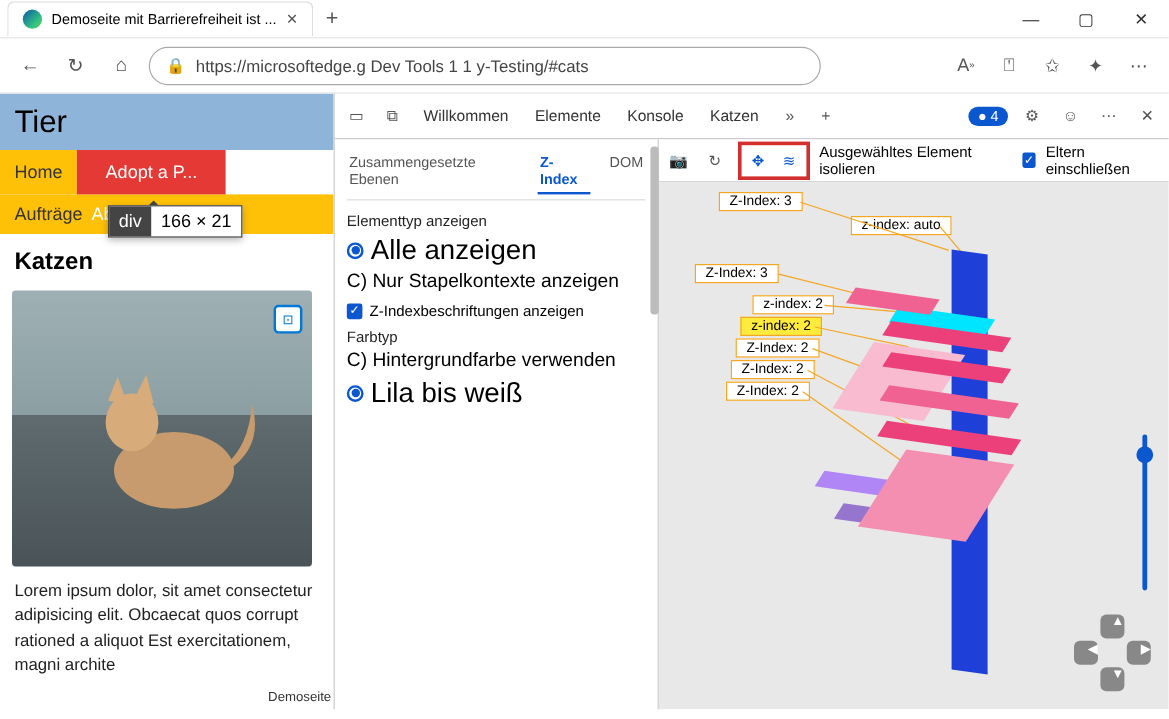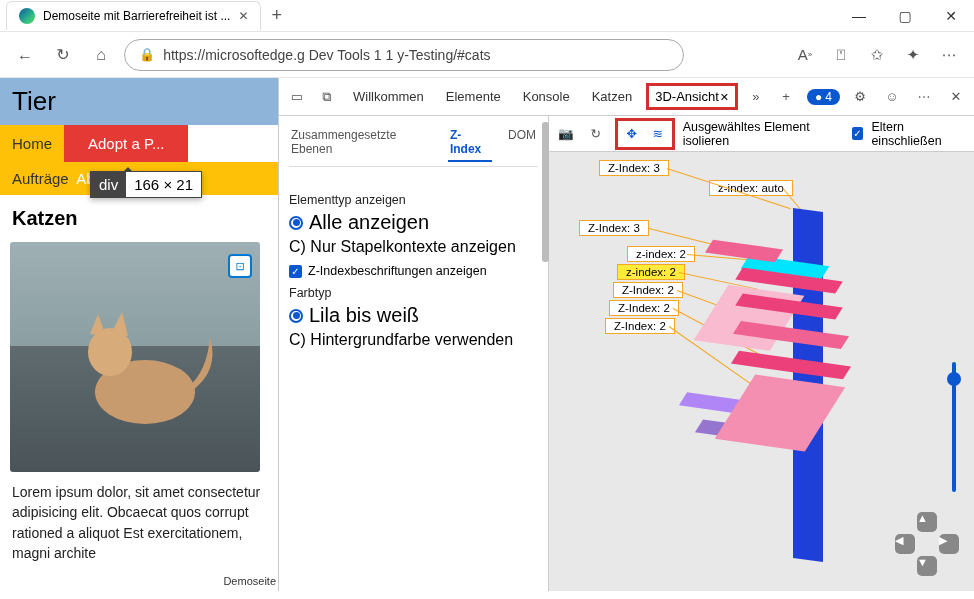--- a/index.html
+++ b/index.html
@@ -50,40 +50,40 @@
   .dt-tabs .tabitem { padding:6px 8px; color:#333; }
   .dt-tabs .active-box { border:3px solid #d32f2f; padding:3px 6px; font-weight:500; }
   .dt-tabs .x { font-size:11px; margin-left:1px; }
   .dt-tabs .right { margin-left:auto; display:flex; align-items:center; gap:8px; }
   .issues { background:#0b57d0; color:#fff; border-radius:10px; padding:1px 8px; font-size:12px; display:flex;align-items:center;gap:3px; }
 
   .dt-body { flex:1; display:flex; }
 
   
   .settings { flex:0 0 270px; border-right:1px solid #ccc; padding:8px 10px; font-size:14px; position:relative; }
-  .subtabs { display:flex; gap:14px; font-size:12px; border-bottom:1px solid #ddd; padding-bottom:4px; margin-bottom:26px; }
+  .subtabs { display:flex; gap:14px; font-size:12px; border-bottom:1px solid #ddd; padding-bottom:4px; margin-bottom:10px; }
   .subtabs .st { color:#555; padding:4px 2px; }
   .subtabs .st.active { color:#0b57d0; border-bottom:2px solid #0b57d0; font-weight:600; }
   .group-title { font-size:12.5px; color:#222; margin-top:8px; }
   .radio-row { display:flex; align-items:center; gap:6px; margin:4px 0; font-size:16px; }
-  .radio-row.big { font-size:20px; }
+  .radio-row.big { font-size:23px; }
   .radio { width:14px;height:14px;border-radius:50%; border:2px solid #0b57d0; display:inline-flex;align-items:center;justify-content:center; }
   .radio.checked::after { content:""; width:7px;height:7px;background:#0b57d0;border-radius:50%; }
   .cb-row { display:flex;align-items:center;gap:6px; margin:8px 0 4px; font-size:12.5px; }
   .cb { width:13px;height:13px;background:#0b57d0;color:#fff;display:inline-flex;align-items:center;justify-content:center;font-size:10px;border-radius:2px; }
   .scrollthumb { position:absolute; right:-1px; top:6px; width:7px; height:140px; background:#bcbcbc; border-radius:3px; }
 
   
   .view3d { flex:1; position:relative; overflow:hidden; }
   .view3d-toolbar { height:36px; border-bottom:1px solid #ccc; display:flex; align-items:center; padding:0 6px; gap:8px; font-size:12.5px; }
   .view3d-toolbar .ico { width:24px;height:24px; display:flex;align-items:center;justify-content:center; color:#555; }
   .red-box-tools { border:3px solid #d32f2f; display:flex; padding:1px 2px; gap:2px; }
   .red-box-tools .ico { width:24px;height:24px; color:#0b57d0; }
   .chk { width:13px;height:13px;background:#0b57d0;color:#fff;display:inline-flex;align-items:center;justify-content:center;font-size:10px;border-radius:2px; }
-  .canvas3d { position:absolute; top:36px; left:0; right:0; bottom:0; background:#e8e8e8; }
+  .canvas3d { position:absolute; top:36px; left:0; right:0; bottom:0; background:#e8e8e8;text-align:right; }
 
   .zlabel { position:absolute; background:#fff; border:1px solid #f5a623; font-size:11.5px; padding:1px 8px; white-space:nowrap; }
   .zlabel.sel { background:#ffeb3b; }
   .leader { position:absolute; background:#f5a623; height:1px; transform-origin:left center; }
 
   .block { position:absolute; }
   .vslider { position:absolute; right:18px; top:210px; width:4px; height:130px; background:#0b57d0; border-radius:2px; }
   .vslider::after { content:""; position:absolute; top:10px; left:-5px; width:14px;height:14px; background:#0b57d0; border-radius:50%; }
   .dpad { position:absolute; right:14px; bottom:14px; display:grid; grid-template-columns:22px 22px 22px; grid-template-rows:22px 22px 22px; }
   .dpad div { display:flex;align-items:center;justify-content:center; }
@@ -159,23 +159,20 @@
   </div>
 
   <div class="devtools">
     <div class="dt-tabs">
       <span class="ico">▭</span>
       <span class="ico">⧉</span>
       <span class="tabitem">Willkommen</span>
       <span class="tabitem">Elemente</span>
       <span class="tabitem">Konsole</span>
       <span class="tabitem">Katzen</span>
-      <span class="active-box">
-        <span>3D-Ansicht</span><span class="x">✕</span>
-      </span>
       <span class="ico">»</span>
       <span class="ico">+</span>
       <div class="right">
         <span class="issues">● <span>4</span></span>
         <span class="ico">⚙</span>
         <span class="ico">☺</span>
         <span class="ico">⋯</span>
         <span class="ico">✕</span>
       </div>
     </div>
@@ -195,26 +192,26 @@
           <span>Alle anzeigen</span>
         </div>
         <div class="radio-row">
           <span>C) Nur Stapelkontexte anzeigen</span>
         </div>
         <div class="cb-row">
           <span class="cb">✓</span>
           <span>Z-Indexbeschriftungen anzeigen</span>
         </div>
         <div class="group-title">Farbtyp</div>
+        <div class="radio-row">
+          <span>C) Hintergrundfarbe verwenden</span>
+        </div>
         <div class="radio-row big">
           <span class="radio checked"></span>
           <span>Lila bis weiß</span>
-        </div>
-        <div class="radio-row">
-          <span>C) Hintergrundfarbe verwenden</span>
         </div>
       </div>
 
       <div class="view3d">
         <div class="view3d-toolbar">
           <span class="ico">📷</span>
           <span class="ico">↻</span>
           <span class="red-box-tools">
             <span class="ico">✥</span>
             <span class="ico">≋</span>

